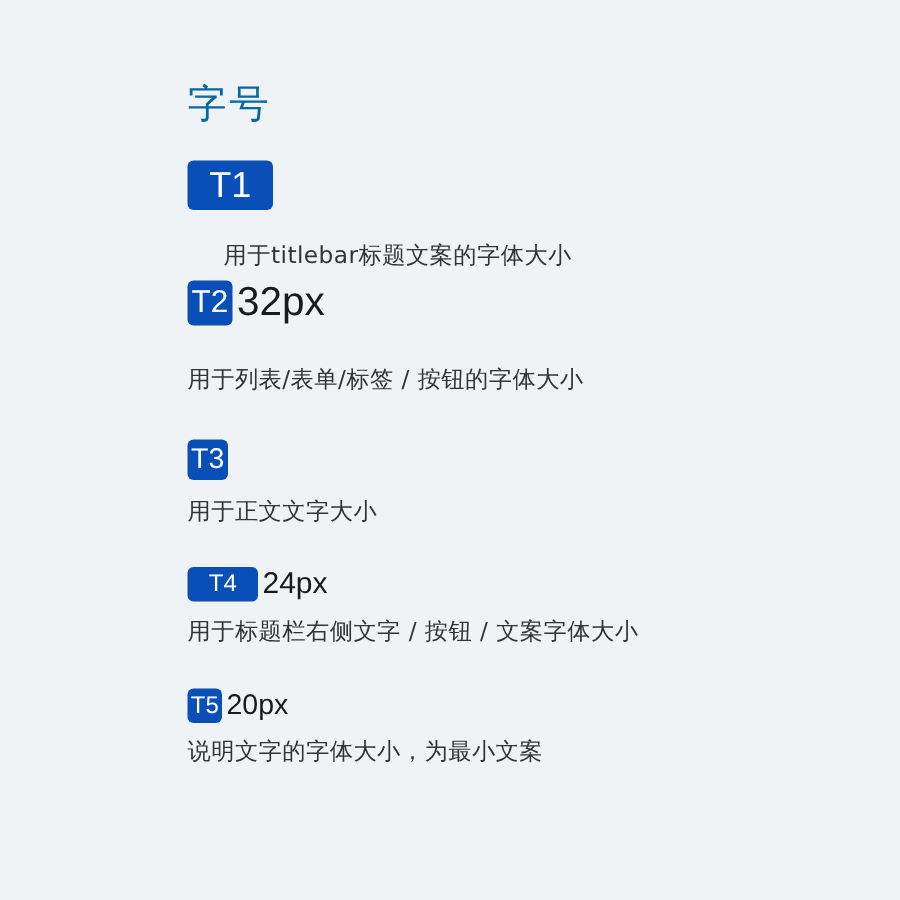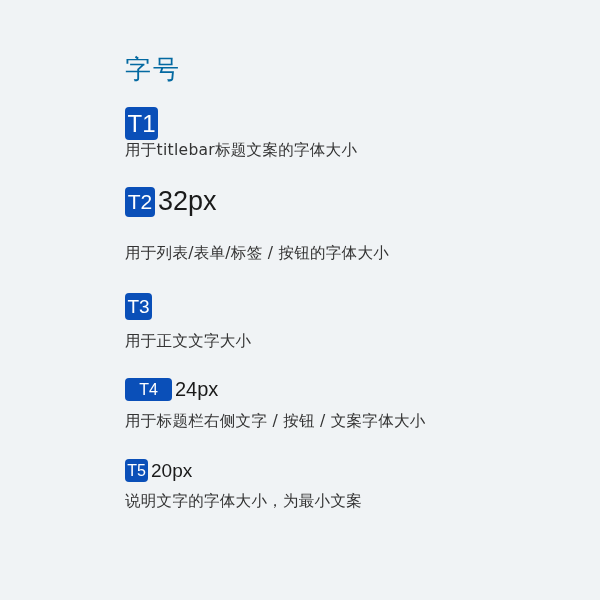--- a/index.html
+++ b/index.html
@@ -18,40 +18,40 @@
   .badge {
     background: #0a4fb8; color: #fff; border-radius: 4px;
     display: inline-flex; align-items: center; justify-content: center;
     font-family: "Liberation Sans", sans-serif;
   }
   .size { color: #1a1a1a; font-family: "Liberation Sans", sans-serif; margin-left: 3px; }
   .desc {
     position: absolute; left: 125px; color: #333; font-size: 15.5px;
     font-family: "DejaVu Sans", sans-serif; letter-spacing: 0.3px;
   }
-  .t1 .badge { width: 33px; height: 33px; font-size: 24px; }
+  .t1 .badge { width: 57px; height: 33px; font-size: 24px; }
   .t1 .size  { font-size: 32px; }
   .t2 .badge { width: 30px; height: 30px; font-size: 21px; }
   .t2 .size  { font-size: 27px; }
   .t3 .badge { width: 27px; height: 27px; font-size: 19px; }
   .t3 .size  { font-size: 24px; }
   .t4 .badge { width: 47px; height: 23px; font-size: 16px; }
   .t4 .size  { font-size: 20px; }
   .t5 .badge { width: 23px; height: 23px; font-size: 16px; }
   .t5 .size  { font-size: 19px; }
 </style>
 </head>
 <body>
 
 <div class="heading">字号</div>
 
 <div class="row t1" style="top:107px;">
   <span class="badge">T1</span>
 </div>
-<div class="desc" style="top:140px;">用于titlebar标题文案的字体大小</div>
+<div class="desc" style="top:160px;margin-left:24px;">用于titlebar标题文案的字体大小</div>
 
 <div class="row t2" style="top:186px;">
   <span class="badge">T2</span>
   <span class="size">32px</span>
 </div>
 <div class="desc" style="top:243px;">用于列表/表单/标签 / 按钮的字体大小</div>
 
 <div class="row t3" style="top:293px;">
   <span class="badge">T3</span>
 </div>

